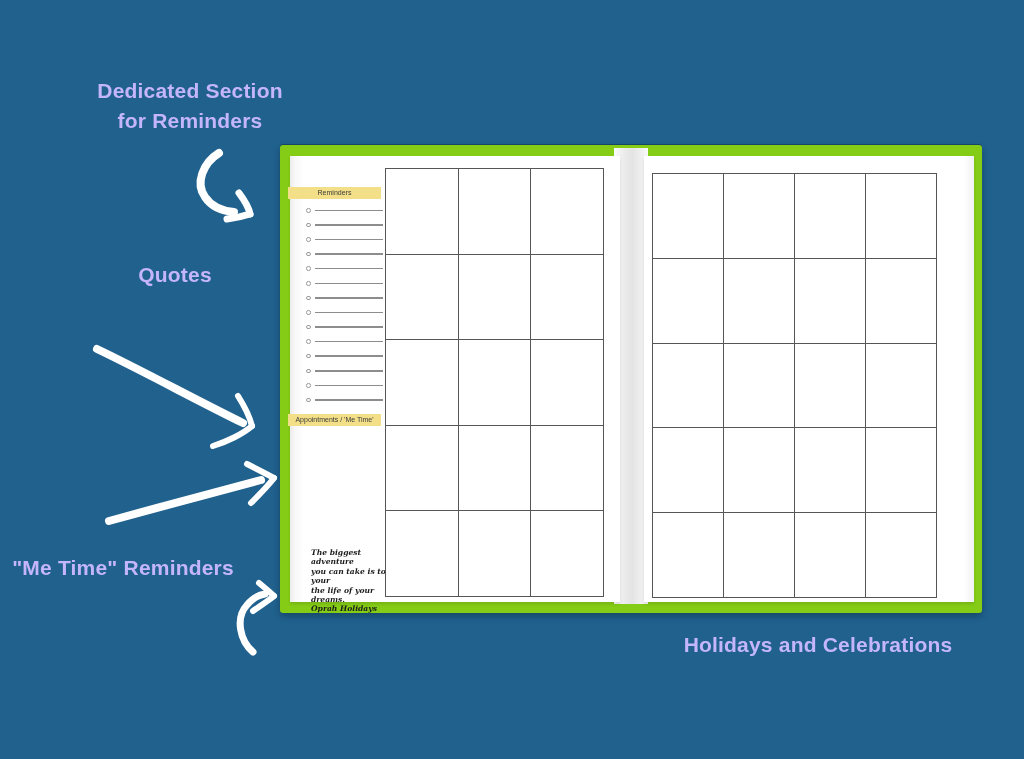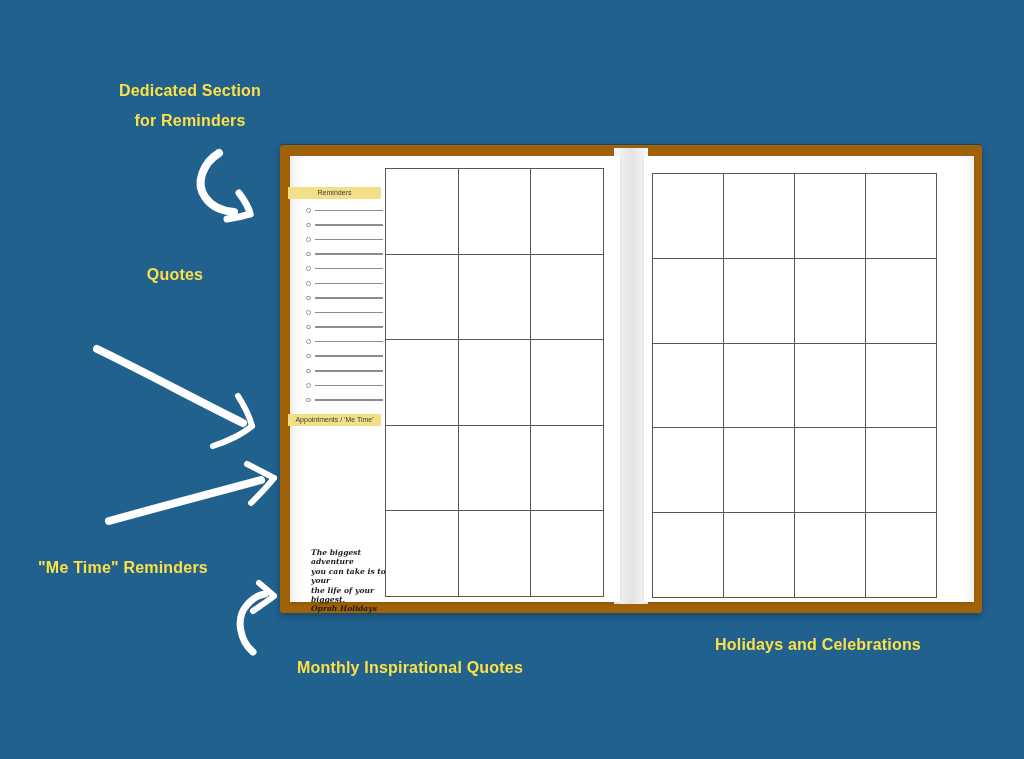--- a/index.html
+++ b/index.html
@@ -5,29 +5,29 @@
   * { margin:0; padding:0; box-sizing:border-box; }
   html,body { width:1024px; height:759px; }
   body { font-family:"Liberation Sans", sans-serif; }
   #canvas {
     position:relative; width:1024px; height:759px;
     background:#20618E; overflow:hidden;
   }
 
   
   .callout {
-    position:absolute; color:#fde047; font-weight:bold;
-    font-size:16px; line-height:30px; text-align:center;
+    position:absolute; color:#c4b5fd; font-weight:bold;
+    font-size:21px; line-height:30px; text-align:center;
     letter-spacing:0.2px;
   }
 
   
   #planner {
     position:absolute; left:280px; top:145px; width:702px; height:468px;
-    background:#a16207; border-radius:3px;
+    background:#84cc16; border-radius:3px;
     box-shadow:0 -1px 0 rgba(0,0,0,0.25), 0 3px 7px rgba(0,0,0,0.28);
     padding-left:20px;
   }
   #spine {
     position:absolute; left:334px; top:3px; width:34px; height:456px;
     background:linear-gradient(to right,#fbfbfb,#e9e9e9 35%,#e4e4e4 55%,#f9f9f9);
   }
   .page {
     position:absolute; top:11px; width:330px; height:446px; background:#ffffff;
   }
@@ -92,23 +92,20 @@
   </div>
 
   <div class="callout" style="left:55px; top:260px; width:240px;">
     <div>Quotes</div>
   </div>
 
   <div class="callout" style="left:3px; top:553px; width:240px;">
     <div>"Me Time" Reminders</div>
   </div>
 
-  <div class="callout" style="left:250px; top:653px; width:320px;">
-    <div>Monthly Inspirational Quotes</div>
-  </div>
 
   <div class="callout" style="left:663px; top:630px; width:310px;">
     <div>Holidays and Celebrations</div>
   </div>
 
   <div id="planner">
     <div id="spine"></div>
 
     <div id="left-page" class="page"></div>
     <div id="right-page" class="page"></div>
@@ -173,21 +170,21 @@
           <span class="rule"></span>
         </div>
       </div>
 
     <div id="appointments-bar" class="section-bar">Appointments / 'Me Time'</div>
 
     <div id="quote">
         <div>The biggest adventure</div>
         <div>you can take is to your</div>
         <div>the life of your</div>
-        <div>biggest.</div>
+        <div>dreams.</div>
         <div>Oprah Holidays</div>
       </div>
 
     <div id="left-grid" class="cal-grid" style="grid-template-columns: repeat(3, 1fr); grid-template-rows: repeat(5, 1fr);">
         <div class="grid-cell"></div>
         <div class="grid-cell"></div>
         <div class="grid-cell"></div>
         <div class="grid-cell"></div>
         <div class="grid-cell"></div>
         <div class="grid-cell"></div>

